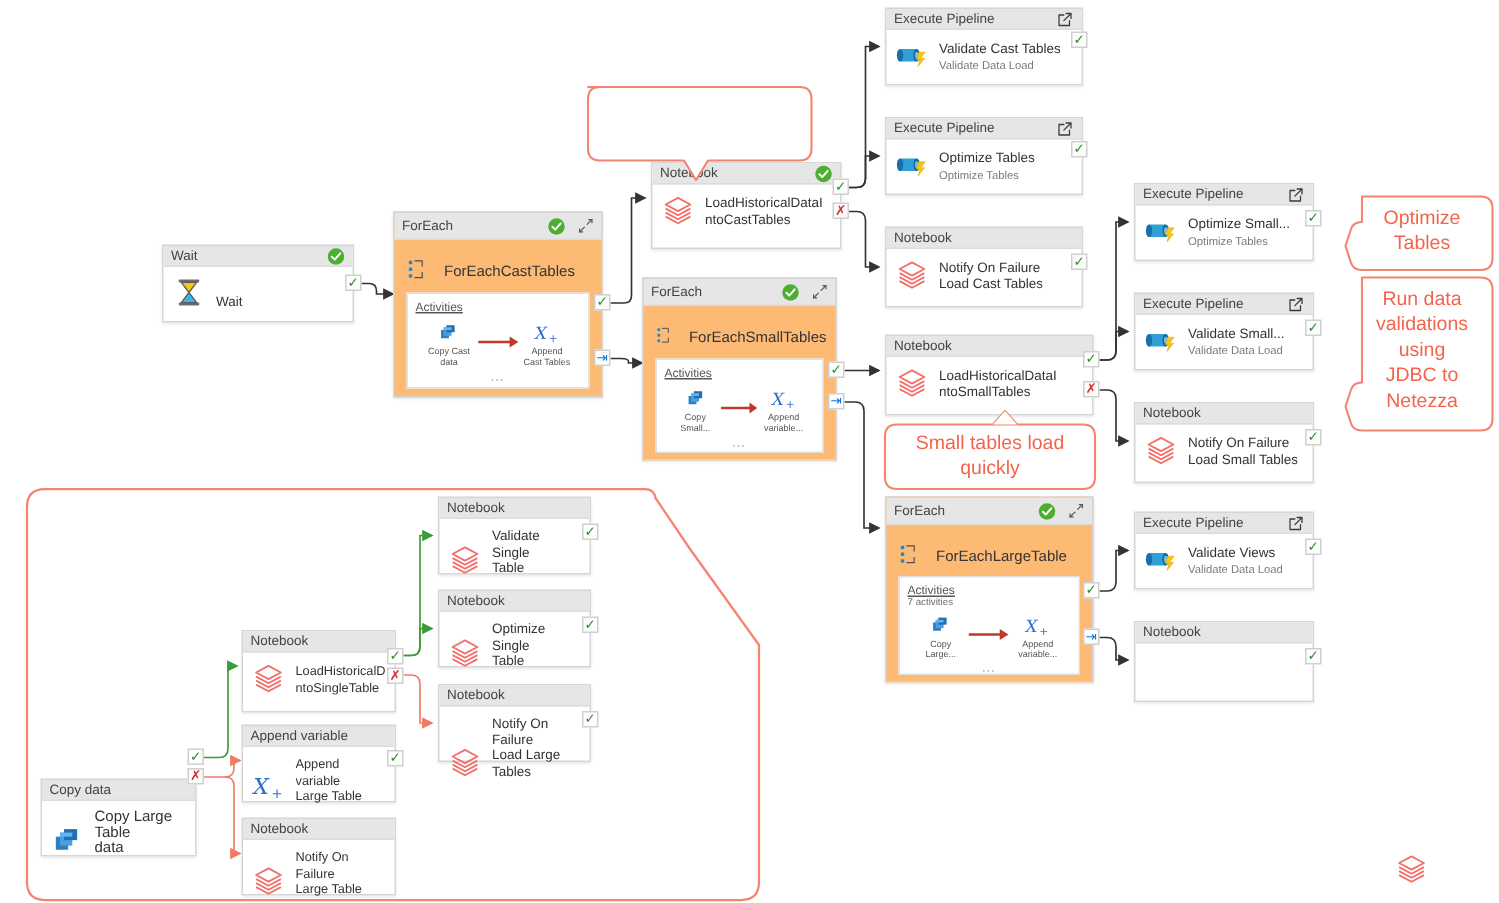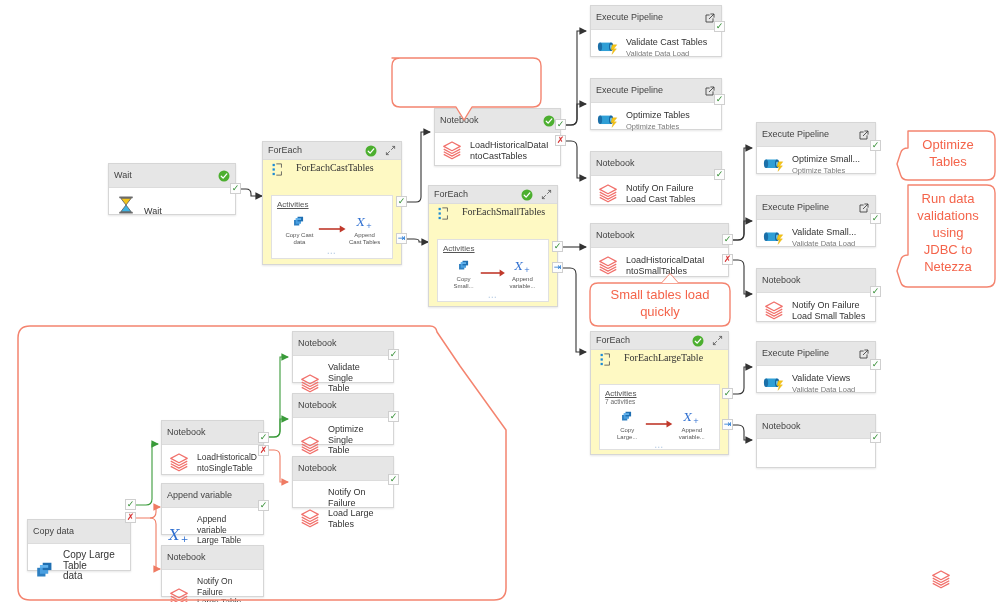--- a/index.html
+++ b/index.html
@@ -35,21 +35,21 @@
   .node {
     position: absolute;
     background: #ffffff;
     border: 1px solid #d6d6d6;
     box-shadow: 0 1px 2px rgba(0,0,0,0.10);
     box-sizing: border-box;
   }
   .node-head {
     background: #e6e6e6;
     border-bottom: 1px solid #dcdcdc;
-    height: 24px;
+    height: 14px;
     display: flex;
     align-items: center;
     padding: 0 5px;
     box-sizing: border-box;
   }
   .node-type {
     font-size: 9px;
     color: #434343;
     line-height: 17px;
     white-space: nowrap;
@@ -79,39 +79,38 @@
     font-size: 7.5px;
     color: #7a7a7a;
     line-height: 9.5px;
     white-space: pre-line;
     margin-top: 1px;
   }
 
   
   .container {
     position: absolute;
-    background: #fef9c3;
+    background: #fdba74;
     border: 1px solid #d6d6d6;
     box-shadow: 0 1px 2px rgba(0,0,0,0.10);
     box-sizing: border-box;
   }
   .container-head {
     background: #e6e6e6;
     border-bottom: 1px solid #dcdcdc;
     height: 18px;
     display: flex;
     align-items: center;
     padding: 0 5px;
     box-sizing: border-box;
   }
   .container-title-row {
     display: flex;
-    align-items: flex-start;
-    padding: 2px 6px 4px 8px;
-    font-family: Liberation Serif, serif;
+    align-items: flex-end;
+    padding: 12px 6px 4px 8px;
   }
   .container-title {
     font-size: 10px;
     color: #333333;
     margin-left: 10px;
   }
   .activities-box {
     position: absolute;
     left: 8px; right: 8px;
     background: #ffffff;

